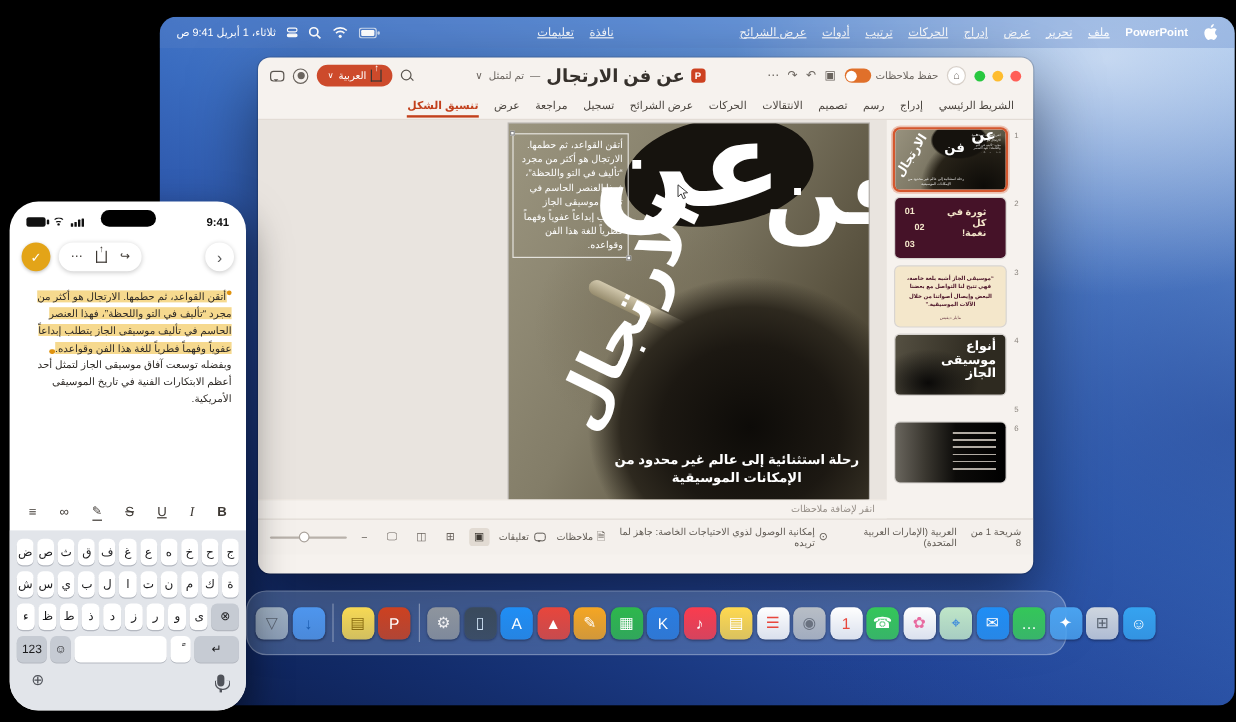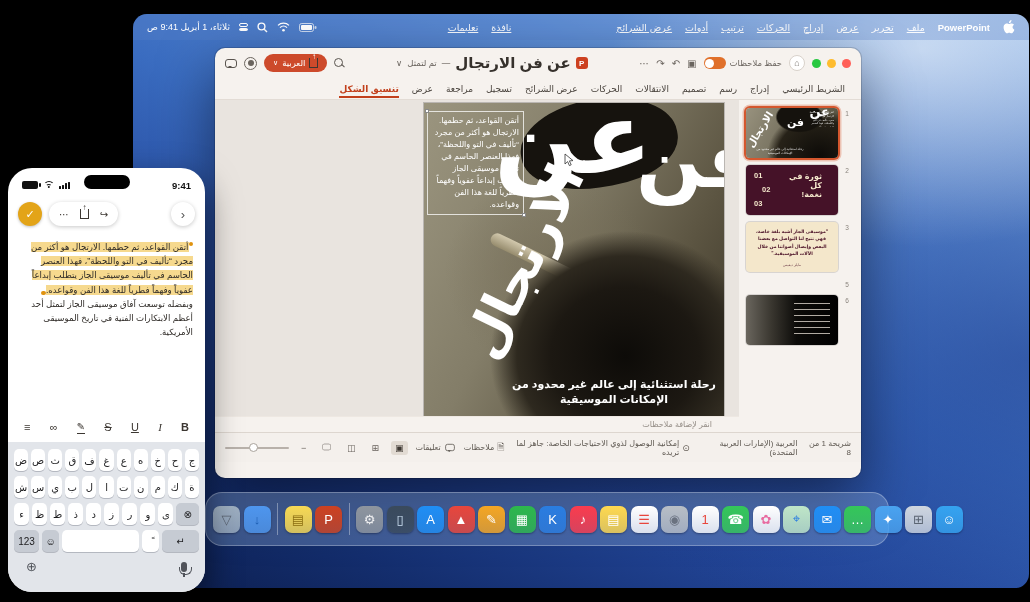--- a/index.html
+++ b/index.html
@@ -134,21 +134,21 @@
   .slide-par { position:absolute; left:3px; top:8px; width:97px; z-index:3; color:#fff;
     font-size:8px; line-height:1.5; text-align:right; direction:rtl; padding:3px 4px;
     border:1px solid rgba(255,255,255,.75); }
   .slide-par i { position:absolute; width:4px; height:4px; background:#fff; border:1px solid #888; }
   .h-tl{left:-3px;top:-3px} .h-br{right:-3px;bottom:-3px}
   .slide-sub { position:absolute; right:6px; bottom:22px; width:208px; z-index:3; color:#fff;
     font-weight:bold; font-size:11px; line-height:1.35; text-align:center; direction:rtl; }
   .cursor { position:absolute; left:140px; top:50px; z-index:5; }
 
   .notesbar { height:16px; display:flex; align-items:center; justify-content:flex-start;
-    padding:0 27px; font-size:8px; color:#948d86; border-top:1px solid #eee8e2; background:#f6f2ee; }
+    padding:0 10px; font-size:8px; color:#948d86; border-top:1px solid #eee8e2; background:#f6f2ee; }
 
   
   .statusbar { height:30px; border-top:1px solid #ddd6cf; background:#f4f0ec; display:flex;
     align-items:center; gap:9px; padding:0 10px; font-size:8px; color:#5f5952; }
   .sb-ltr { margin-right:auto; direction:ltr; display:flex; align-items:center; gap:8px; }
   .slider { width:64px; height:2px; background:#b8b1aa; border-radius:1px; position:relative; }
   .slider i { position:absolute; left:38%; top:-3.5px; width:9px; height:9px; border-radius:50%;
     background:#fff; border:1px solid #a9a29b; }
   .viewbtn { font-size:9px; color:#6a645e; padding:2px 4px; border-radius:3px; }
   .viewbtn.sel { background:#e2dbd3; color:#3c3archive731; color:#3c3731; }
@@ -347,20 +347,26 @@
               </div>
             </div>
             <div class="thumb-row">
               <span class="thumb-num">3</span>
               <div class="thumb th-cream">
                 <span class="q">“موسيقى الجاز أشبه بلغة خاصة، فهي تتيح لنا التواصل مع بعضنا البعض وإيصال أصواتنا من خلال الآلات الموسيقية.”</span>
                 <span class="a">مايلز ديفيس</span>
               </div>
             </div>
             <div class="thumb-row">
+              <span class="thumb-num">4</span>
+              <div class="thumb th-photo2">
+                <span class="t">أنواع موسيقى الجاز</span>
+              </div>
+            </div>
+            <div class="thumb-row">
               <span class="thumb-num">5</span>
             </div>
             <div class="thumb-row">
               <span class="thumb-num">6</span>
               <div class="thumb th-black">
                 <span class="lines"></span>
               </div>
             </div>
           </div>
 

